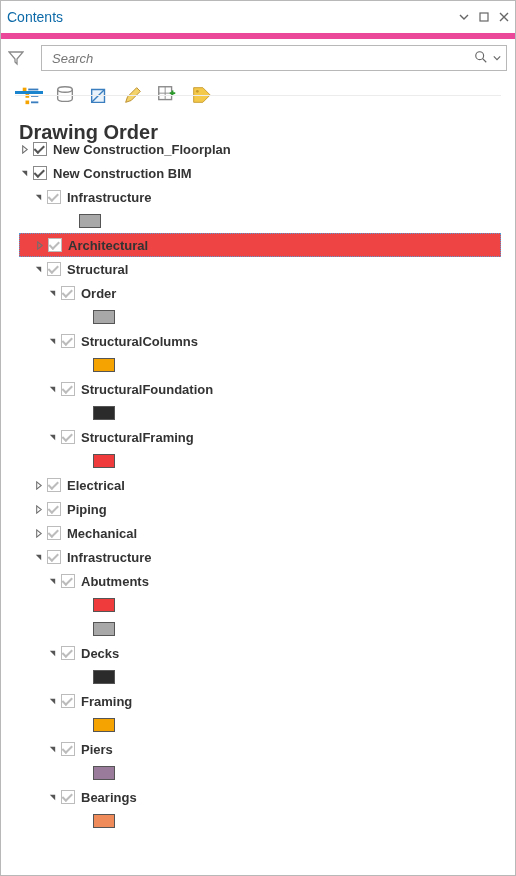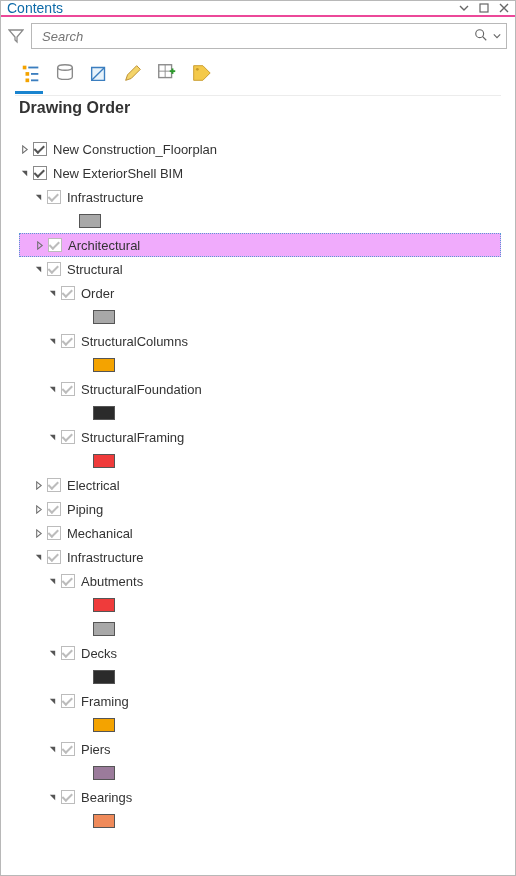--- a/index.html
+++ b/index.html
@@ -13,37 +13,37 @@
     background: #fff;
     border: 1px solid #b8b8b8;
     overflow: hidden;
     position: relative;
   }
   
   .titlebar {
     display: flex;
     align-items: center;
     justify-content: space-between;
-    height: 16px;
+    height: 38px;
     padding: 0 4px 0 6px;
-    border-bottom: 2px solid #ec4899;
+    border-bottom: 6px solid #ec4899;
   }
   .titlebar .title {
     color: #0d6aa8;
     font-size: 14px;
   }
   .titlebar .winbtns { display:flex; gap:6px; align-items:center; color:#666; }
   .titlebar .winbtn { width:14px; height:14px; display:flex; align-items:center; justify-content:center; }
   .titlebar .winbtn svg { width:10px; height:10px; }
 
   
   .searchrow {
     display:flex;
     align-items:center;
-    gap:6px;
+    gap:16px;
     padding:6px 8px 6px 6px;
   }
   .filtericon { width:18px; height:18px; color:#8a8a8a; flex:0 0 auto; display:flex; align-items:center; justify-content:center;}
   .searchbox {
     flex:1;
     display:flex;
     align-items:center;
     border:1px solid #b8b8b8;
     height:26px;
     padding:0 4px 0 8px;
@@ -74,21 +74,21 @@
     position:absolute;
     left:14px;
     top:90px;
     height:3px;
     width:28px;
     background:#1a84cf;
   }
 
   
   .heading {
-    font-size:16px;
+    font-size:20px;
     font-weight:600;
     padding:10px 0 0 18px;
     color:#333;
   }
 
   
   .treewrap {
     position:absolute;
     top:132px;
     bottom:4px;
@@ -97,23 +97,24 @@
     overflow-y:auto;
     overflow-x:hidden;
   }
   .tree { padding:4px 0 8px 14px; }
   .node-row {
     display:flex;
     align-items:center;
     height:24px;
     gap:4px;
     position:relative;
+    font-weight:bold;
   }
   .node-row.selected {
-    background:#f0abfc;
+    background:#ef4444;
     border:1px dotted #5a9bd4;
     margin-right:10px;
   }
   .expander {
     width:10px; height:10px; display:flex; align-items:center; justify-content:center;
     color:#707070;
     flex:0 0 auto;
   }
   .expander svg { width:9px; height:9px; }
   .expander.none { visibility:hidden; }
@@ -255,21 +256,21 @@
         <span class="checkbox checked"></span>
         <span class="label">New Construction_Floorplan</span>
       </div>
       <div class="node-row indent-0">
         <span class="expander ">
           <svg viewBox="0 0 10 10">
             <path d="M2 2 L8 2 L2 8 Z" transform="rotate(90 5 5)" fill="#555"></path>
           </svg>
         </span>
         <span class="checkbox checked"></span>
-        <span class="label">New ExteriorShell BIM</span>
+        <span class="label">New Construction BIM</span>
       </div>
       <div class="node-row indent-1">
         <span class="expander ">
           <svg viewBox="0 0 10 10">
             <path d="M2 2 L8 2 L2 8 Z" transform="rotate(90 5 5)" fill="#555"></path>
           </svg>
         </span>
         <span class="checkbox checked dim"></span>
         <span class="label">Infrastructure</span>
       </div>

